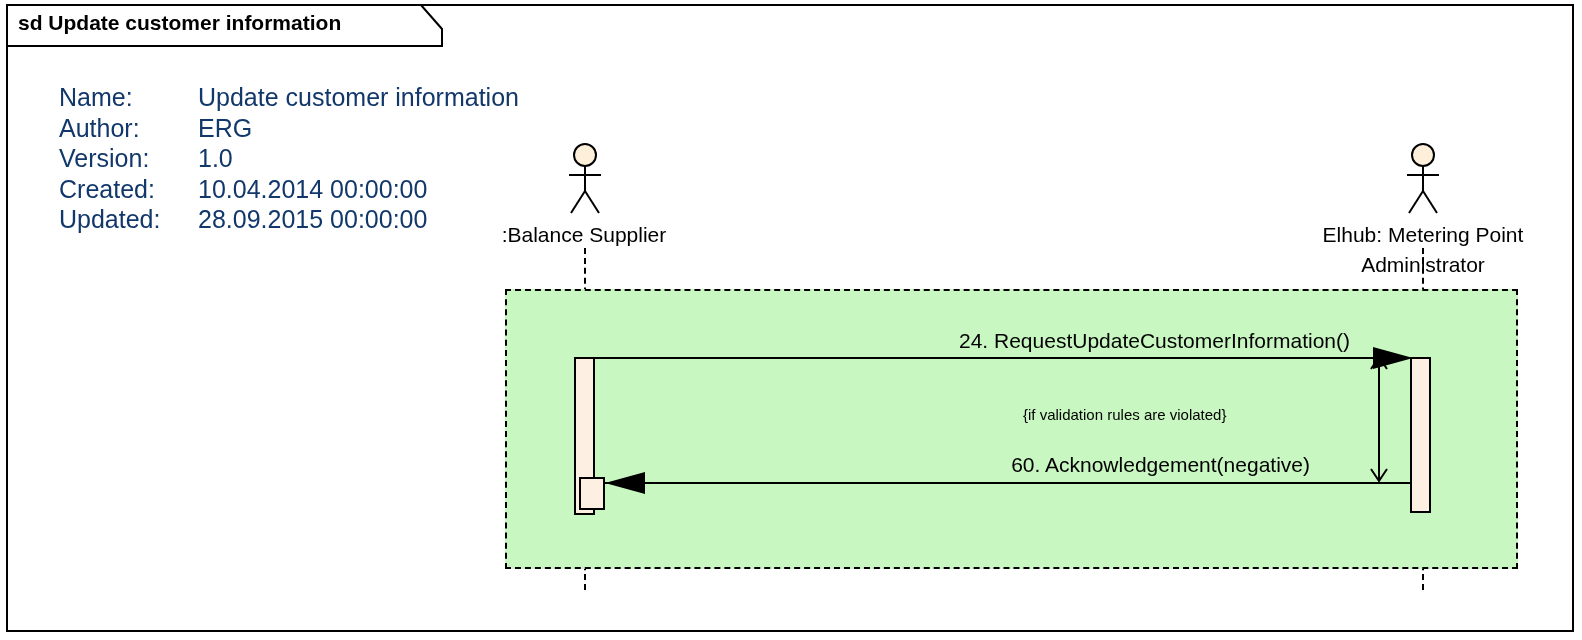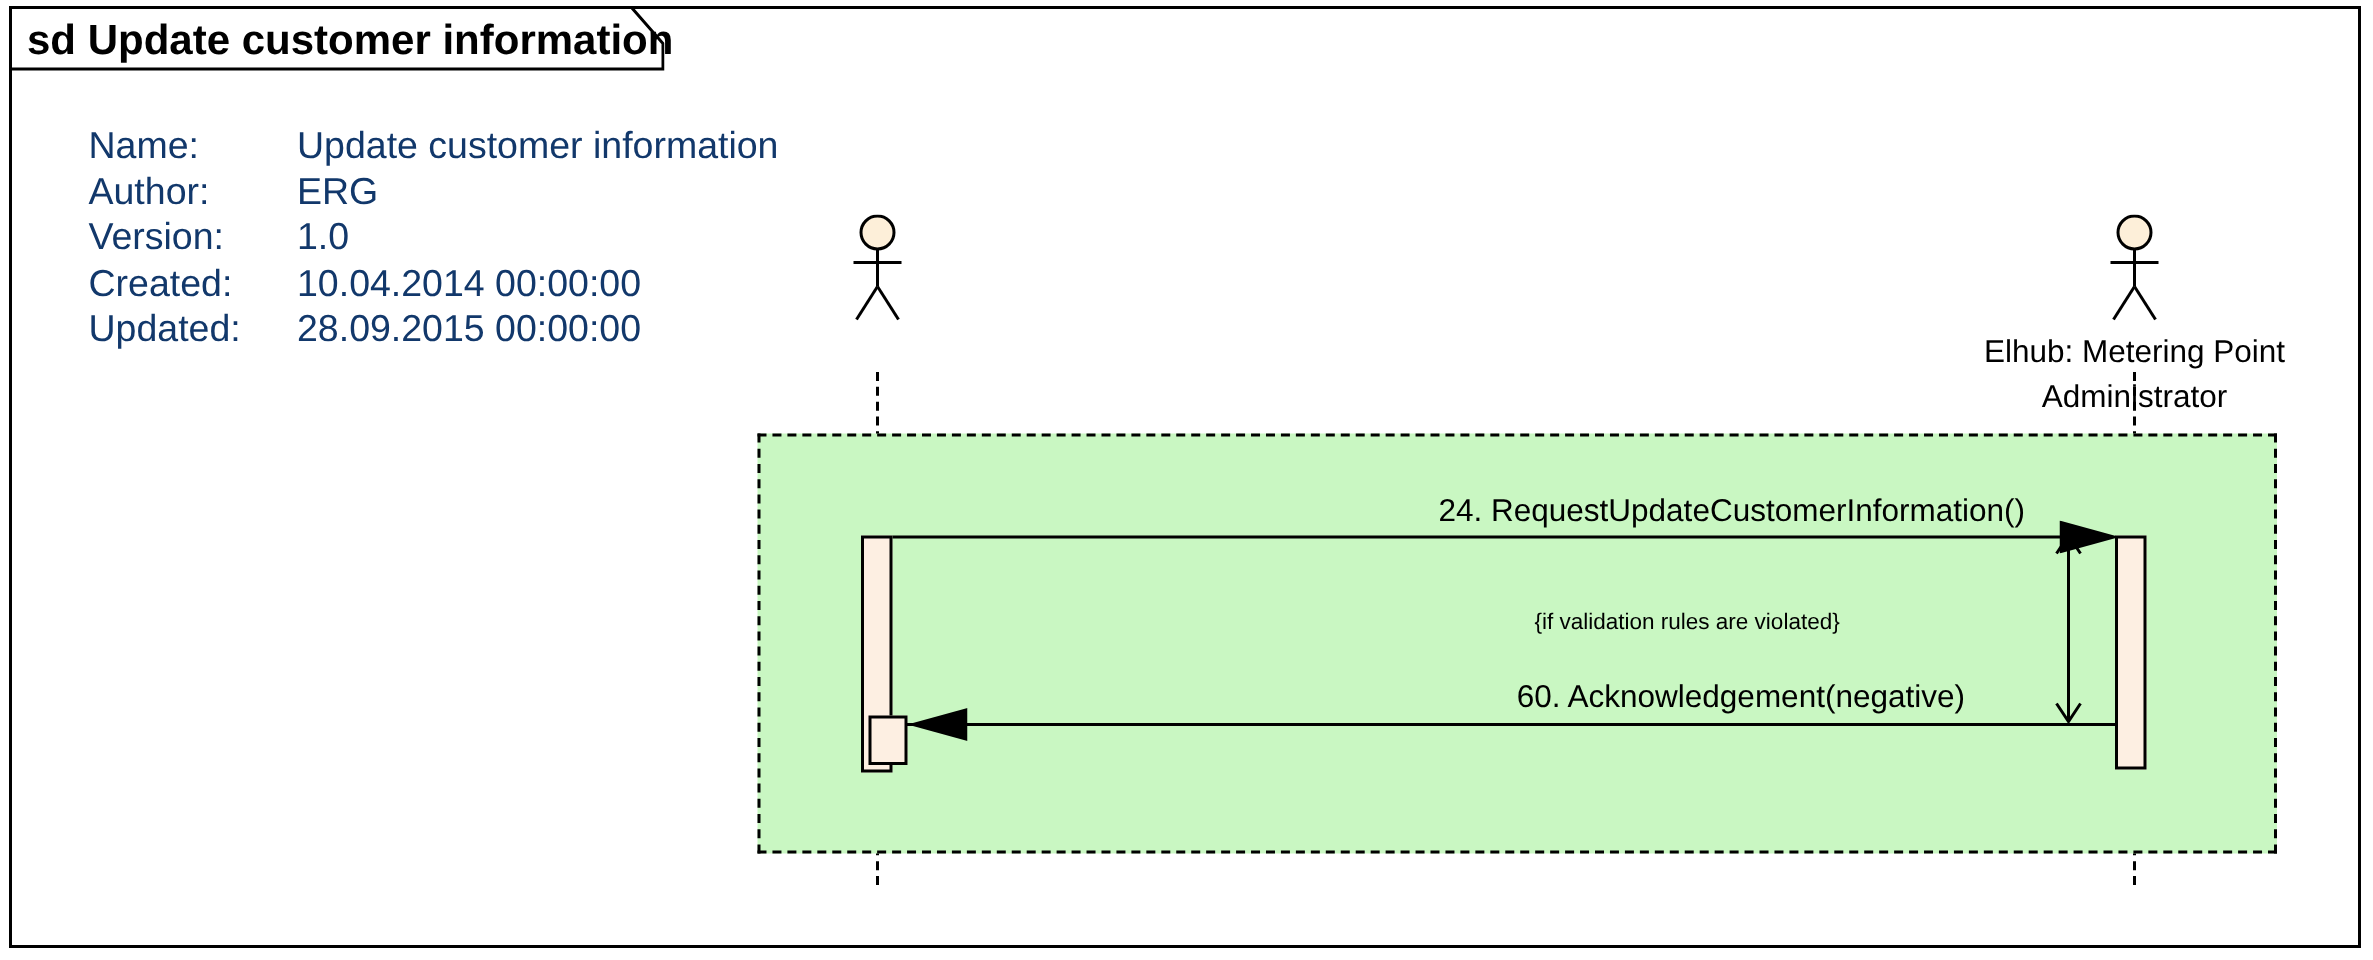--- a/index.html
+++ b/index.html
@@ -34,21 +34,21 @@
     left: 6px;
     top: 4px;
     width: 437px;
     height: 42px;
   }
   .sd-tab svg { display: block; }
   .sd-tab-label {
     position: absolute;
     left: 12px;
     top: 7px;
-    font-size: 28px;
+    font-size: 21px;
     font-weight: bold;
     color: #000000;
     white-space: nowrap;
     letter-spacing: 0px;
   }
 
   
   .meta {
     position: absolute;
     left: 59px;
@@ -162,20 +162,21 @@
 
   <div class="actor" style="left:564px; top:143px;">
     <svg width="42" height="72" viewBox="0 0 42 72">
       <circle cx="21" cy="12" r="11" fill="#fdefd9" stroke="#000000" stroke-width="2"></circle>
       <line x1="21" y1="23" x2="21" y2="48" stroke="#000000" stroke-width="2"></line>
       <line x1="5" y1="32" x2="37" y2="32" stroke="#000000" stroke-width="2"></line>
       <line x1="21" y1="48" x2="7" y2="70" stroke="#000000" stroke-width="2"></line>
       <line x1="21" y1="48" x2="35" y2="70" stroke="#000000" stroke-width="2"></line>
     </svg>
   </div>
+  <div class="actor-label" style="left:484px; top:220px; width:200px;">:Balance Supplier</div>
 
   <div class="lifeline" style="left:584px; top:248px; height:342px;"></div>
 
   <div class="actor" style="left:1402px; top:143px;">
     <svg width="42" height="72" viewBox="0 0 42 72">
       <circle cx="21" cy="12" r="11" fill="#fdefd9" stroke="#000000" stroke-width="2"></circle>
       <line x1="21" y1="23" x2="21" y2="48" stroke="#000000" stroke-width="2"></line>
       <line x1="5" y1="32" x2="37" y2="32" stroke="#000000" stroke-width="2"></line>
       <line x1="21" y1="48" x2="7" y2="70" stroke="#000000" stroke-width="2"></line>
       <line x1="21" y1="48" x2="35" y2="70" stroke="#000000" stroke-width="2"></line>

